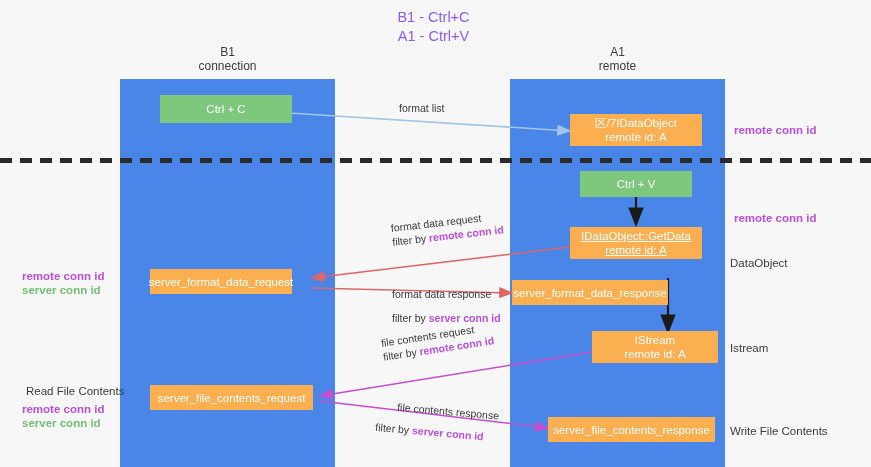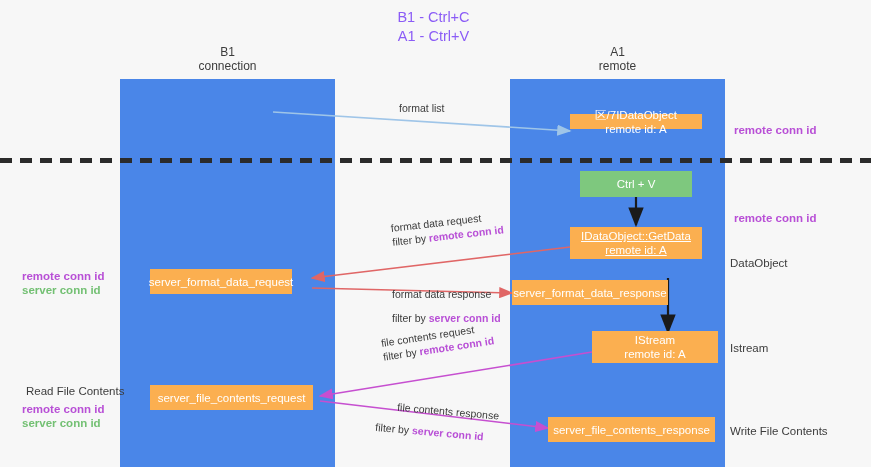--- a/index.html
+++ b/index.html
@@ -146,22 +146,25 @@
 
     <line x1="312" y1="288" x2="512" y2="293" stroke="#e06666" stroke-width="1.6" marker-end="url(#ah-red)"></line>
 
     <line x1="668" y1="278" x2="668" y2="332" stroke="#1a1a1a" stroke-width="2.2" marker-end="url(#ah-black)"></line>
 
     <line x1="592" y1="352" x2="320" y2="396" stroke="#c64fd0" stroke-width="1.6" marker-end="url(#ah-magenta)"></line>
 
     <line x1="320" y1="401" x2="548" y2="428" stroke="#c64fd0" stroke-width="1.6" marker-end="url(#ah-magenta)"></line>
   </svg>
 
-
-  <div class="node orange" style="left:570px; top:114px; width:132px; height:15px;">
+  <div class="node green" style="left:160px; top:95px; width:132px; height:28px;">
+    <div>Ctrl + C</div>
+  </div>
+
+  <div class="node orange" style="left:570px; top:114px; width:132px; height:32px;">
     <div>区/7IDataObject</div>
     <div>remote id: A</div>
   </div>
 
   <div class="node green" style="left:580px; top:171px; width:112px; height:26px;justify-content:center;">
     <div>Ctrl + V</div>
   </div>
 
   <div class="node orange" style="left:570px; top:227px; width:132px; height:32px;text-decoration:underline;">
     <div>IDataObject::GetData</div>

